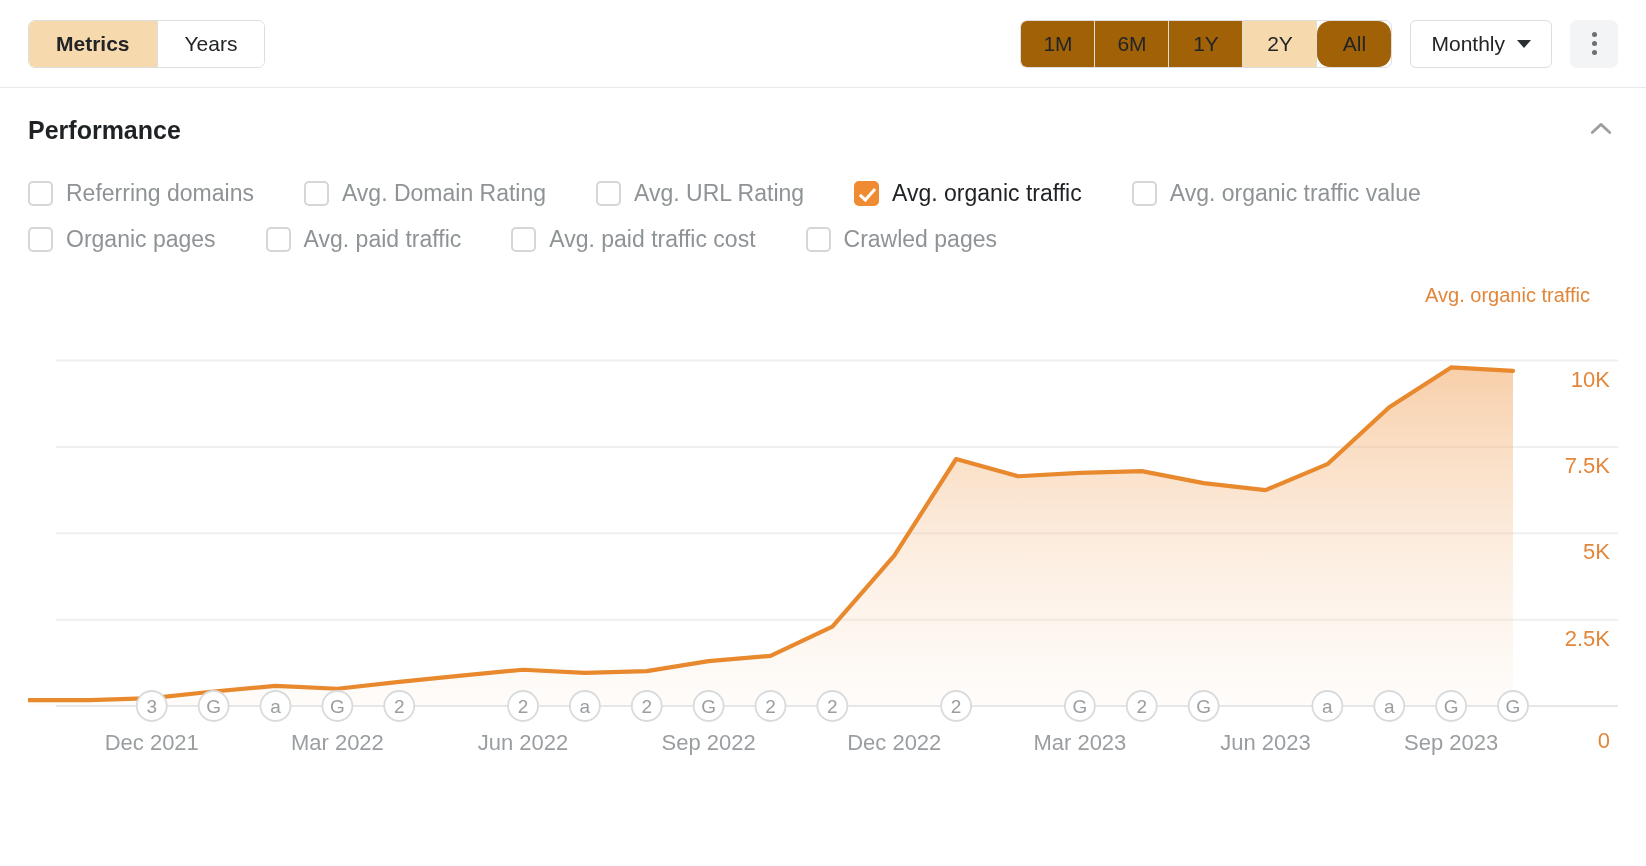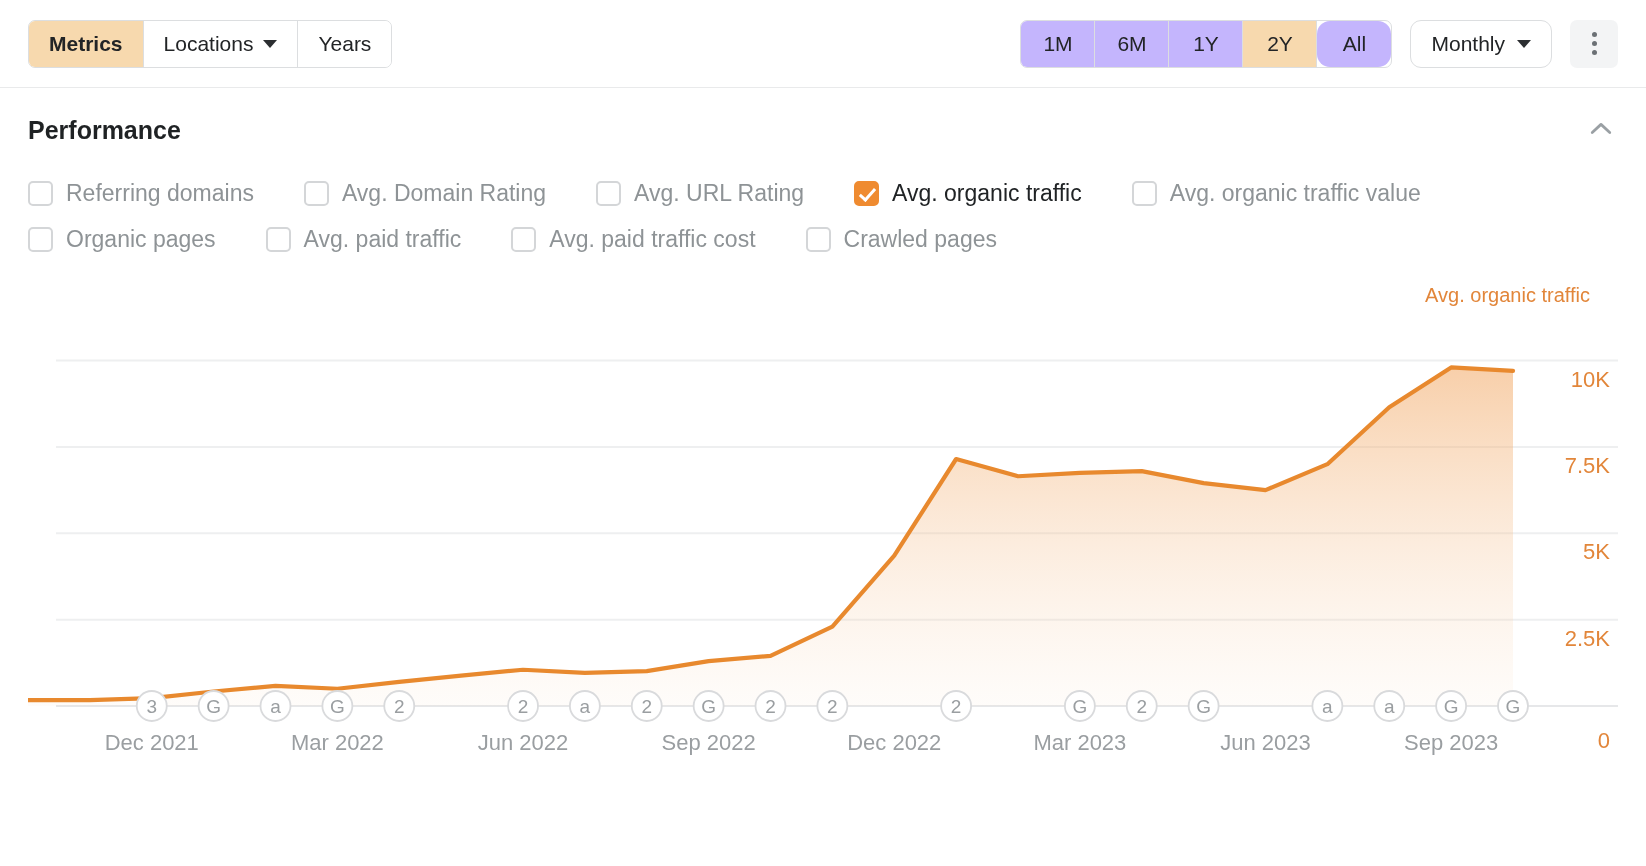--- a/index.html
+++ b/index.html
@@ -27,21 +27,21 @@
     border-radius: 7px;
     overflow: hidden;
     height: 48px;
     background: #fff;
   }
   .seg-btn {
     display: flex;
     align-items: center;
     justify-content: center;
     gap: 10px;
-    padding: 0 20px;
+    padding: 0 27px;
     font-size: 21px;
     color: #222426;
     background: #fff;
     border: none;
     border-right: 1px solid #dcdee0;
     cursor: pointer;
     height: 100%;
     white-space: nowrap;
     font-family: "Liberation Sans", sans-serif;
   }
@@ -69,36 +69,36 @@
     border-radius: 7px;
     overflow: hidden;
     height: 48px;
   }
   .range-btn {
     display: flex; align-items: center; justify-content: center;
     min-width: 74px;
     padding: 0 10px;
     font-size: 21px;
     color: #222426;
-    background: #c4b5fd;
+    background: #a16207;
     border: none;
     border-right: 1px solid #dcdee0;
     cursor: pointer;
     height: 100%;
     font-family: "Liberation Sans", sans-serif;
   }
   .range-btn:last-child { border-right: none; border-radius: 13px; }
   .range-btn.active { background: #f7d9ae; }
 
   .dropdown-btn {
     display: flex; align-items: center; gap: 12px;
     height: 48px;
     padding: 0 20px;
     border: 1px solid #dcdee0;
-    border-radius: 11px;
+    border-radius: 6px;
     background: #fff;
     font-size: 21px;
     color: #222426;
     cursor: pointer;
     font-family: "Liberation Sans", sans-serif;
   }
 
   .kebab-btn {
     width: 48px; height: 48px;
     border-radius: 7px;
@@ -197,24 +197,20 @@
     white-space: nowrap;
   }
 </style>
 </head>
 <body>
 
 <div class="toolbar">
   <div class="seg-group" id="tabs-group">
       <button class="seg-btn active">
         <span>Metrics</span>
-      </button>
-      <button class="seg-btn">
-        <span>Locations</span>
-        <span class="caret"></span>
       </button>
       <button class="seg-btn">
         <span>Years</span>
       </button>
     </div>
 
   <div class="toolbar-right">
     <div class="range-group" id="range-group">
         <button class="range-btn">1M</button>
         <button class="range-btn">6M</button>

